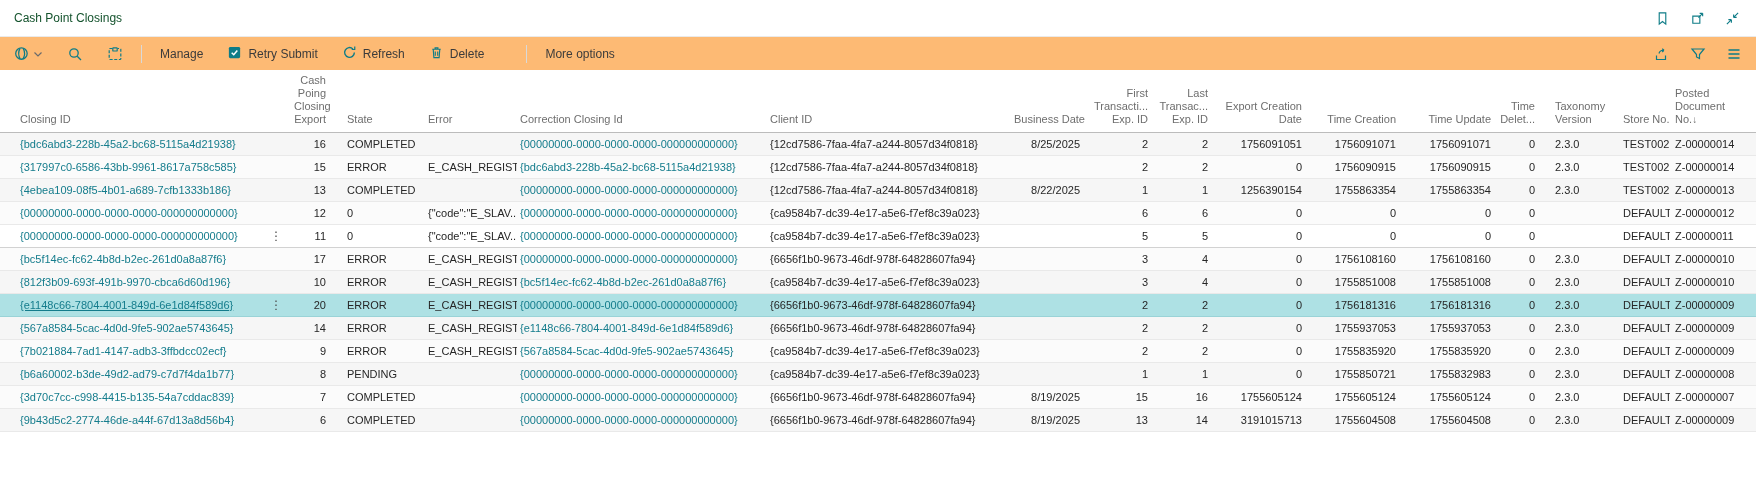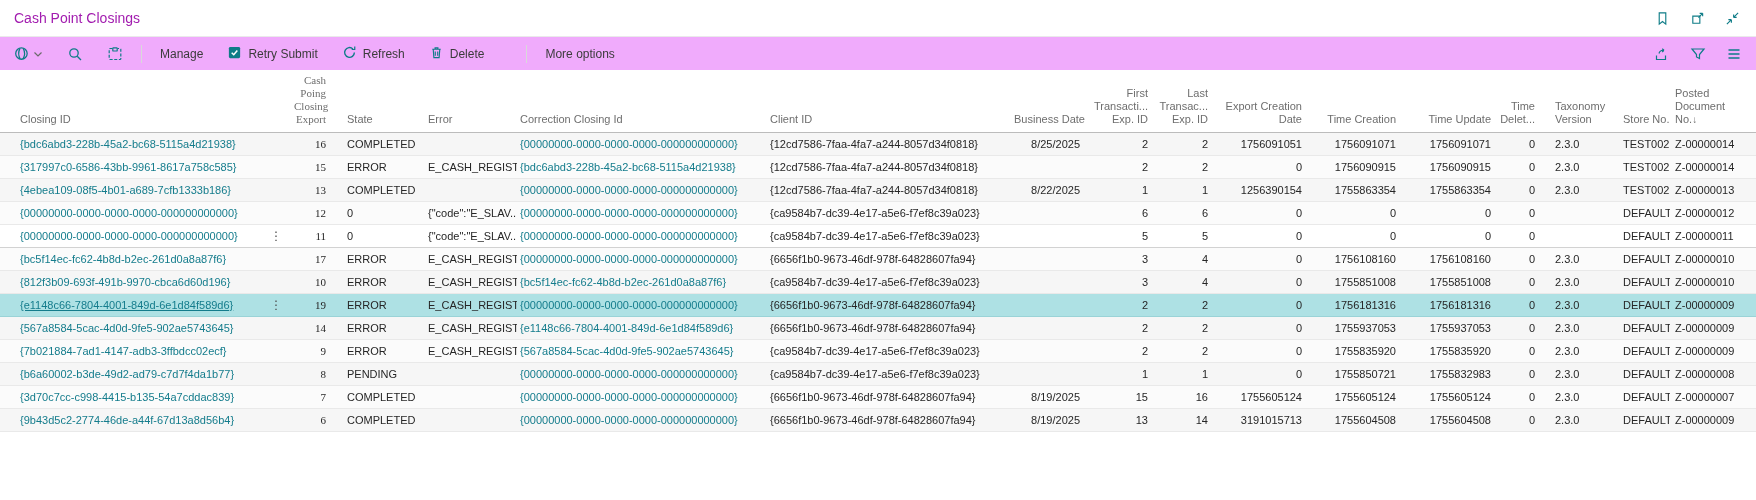--- a/index.html
+++ b/index.html
@@ -7,27 +7,27 @@
   body {
     width: 1756px; height: 500px; overflow: hidden;
     font-family: "Liberation Sans", sans-serif;
     background: #ffffff; color: #262626;
   }
   
   .title-bar {
     height: 36px; display: flex; align-items: center;
     justify-content: space-between; padding: 0 16px 0 14px; background: #fff;
   }
-  .page-title { font-size: 14px; color: #a21caf; }
+  .page-title { font-size: 12px; color: #14532d; }
   .title-actions { display: flex; align-items: center; gap: 20px; }
   .icon-btn { display: inline-flex; align-items: center; justify-content: center; cursor: pointer; background: none; border: none; padding: 0; }
   .icon-btn svg { display: block; }
   
   .action-bar {
-    height: 34px; background: #f0abfc; border-top: 1px solid #eaeaea;
+    height: 34px; background: #fdba74; border-top: 1px solid #eaeaea;
     display: flex; align-items: center; padding: 0 16px 0 14px;
     font-size: 12px; color: #3b3b3b; position: relative;
   }
   .ab-group { display: flex; align-items: center; gap: 24px; }
   .ab-sep { width: 1px; height: 18px; background: #d9d9d9; margin: 0 18px; }
   .ab-btn { display: flex; align-items: center; gap: 6px; background: none; border: none; cursor: pointer; font-size: 12px; color: #3b3b3b; font-family: inherit; padding: 0; margin-right: 24px; white-space: nowrap; }
   .ab-btn:last-child { margin-right: 0; }
   .ab-right { position: absolute; right: 14px; top: 0; height: 100%; display: flex; align-items: center; gap: 20px; }
   .chev { margin-left: 2px; }
   
@@ -53,21 +53,21 @@
   .link { color: #147c8c; cursor: pointer; }
   tr.selected .link.cell-focus { text-decoration: underline; }
   .menu-dots { color: #4a4a4a; font-size: 12px; }
   
   .c1  { padding-left: 20px !important; }
   .c4  { padding-left: 17px !important; }
   .c5  { padding-left: 3px  !important; }
   .c6  { padding-left: 3px  !important; }
   .c7  { padding-left: 5px  !important; }
   .c8, .c9, .c10, .c11, .c12, .c13, .c14 { padding-right: 5px !important; }
-  .c3  { padding-right: 4px !important; font-family: Liberation Serif, serif; }
+  .c3  { padding-right: 4px !important; }
   .c15 { padding-left: 15px !important; }
   .c16 { padding-left: 13px !important; }
   .c17 { padding-left: 5px  !important; }
   .sort-arrow { font-size: 10px; }
 </style>
 </head>
 <body>
 
 <div>
 
@@ -373,21 +373,21 @@
             <td class="ar c12">1755851008</td>
             <td class="ar c13">1755851008</td>
             <td class="ar c14">0</td>
             <td class="al c15">2.3.0</td>
             <td class="al c16">DEFAULT</td>
             <td class="al c17">Z-00000010</td>
           </tr>
           <tr class="selected">
             <td class="al c1"><span class="link cell-focus">{e1148c66-7804-4001-849d-6e1d84f589d6}</span></td>
             <td class="ac c2"><span class="menu-dots">⋮</span></td>
-            <td class="ar c3">19</td>
+            <td class="ar c3">20</td>
             <td class="al c4">ERROR</td>
             <td class="al c5">E_CASH_REGIST...</td>
             <td class="al c6"><span class="link">{00000000-0000-0000-0000-000000000000}</span></td>
             <td class="al c7">{6656f1b0-9673-46df-978f-64828607fa94}</td>
             <td class="ar c8"></td>
             <td class="ar c9">2</td>
             <td class="ar c10">2</td>
             <td class="ar c11">0</td>
             <td class="ar c12">1756181316</td>
             <td class="ar c13">1756181316</td>

